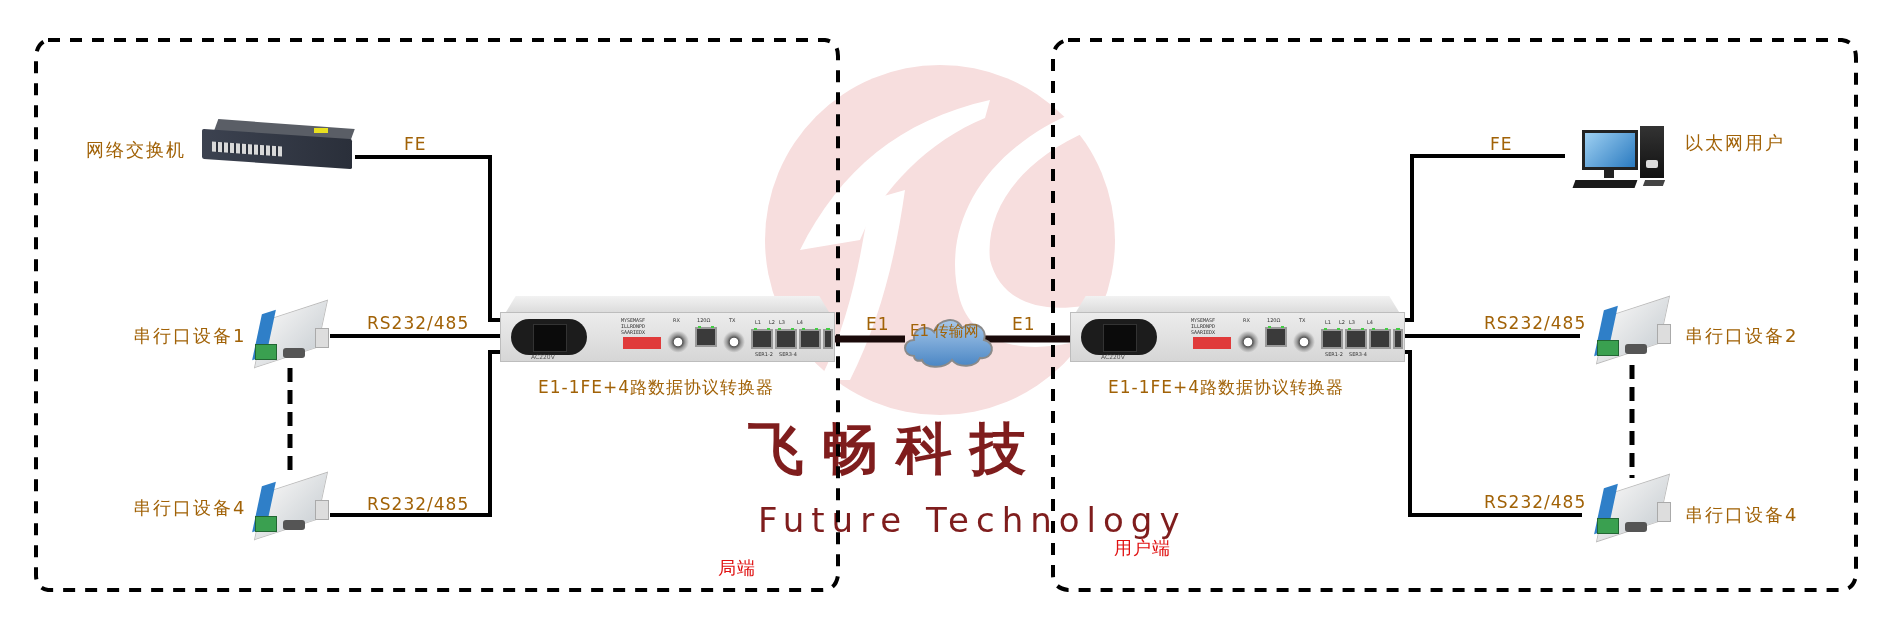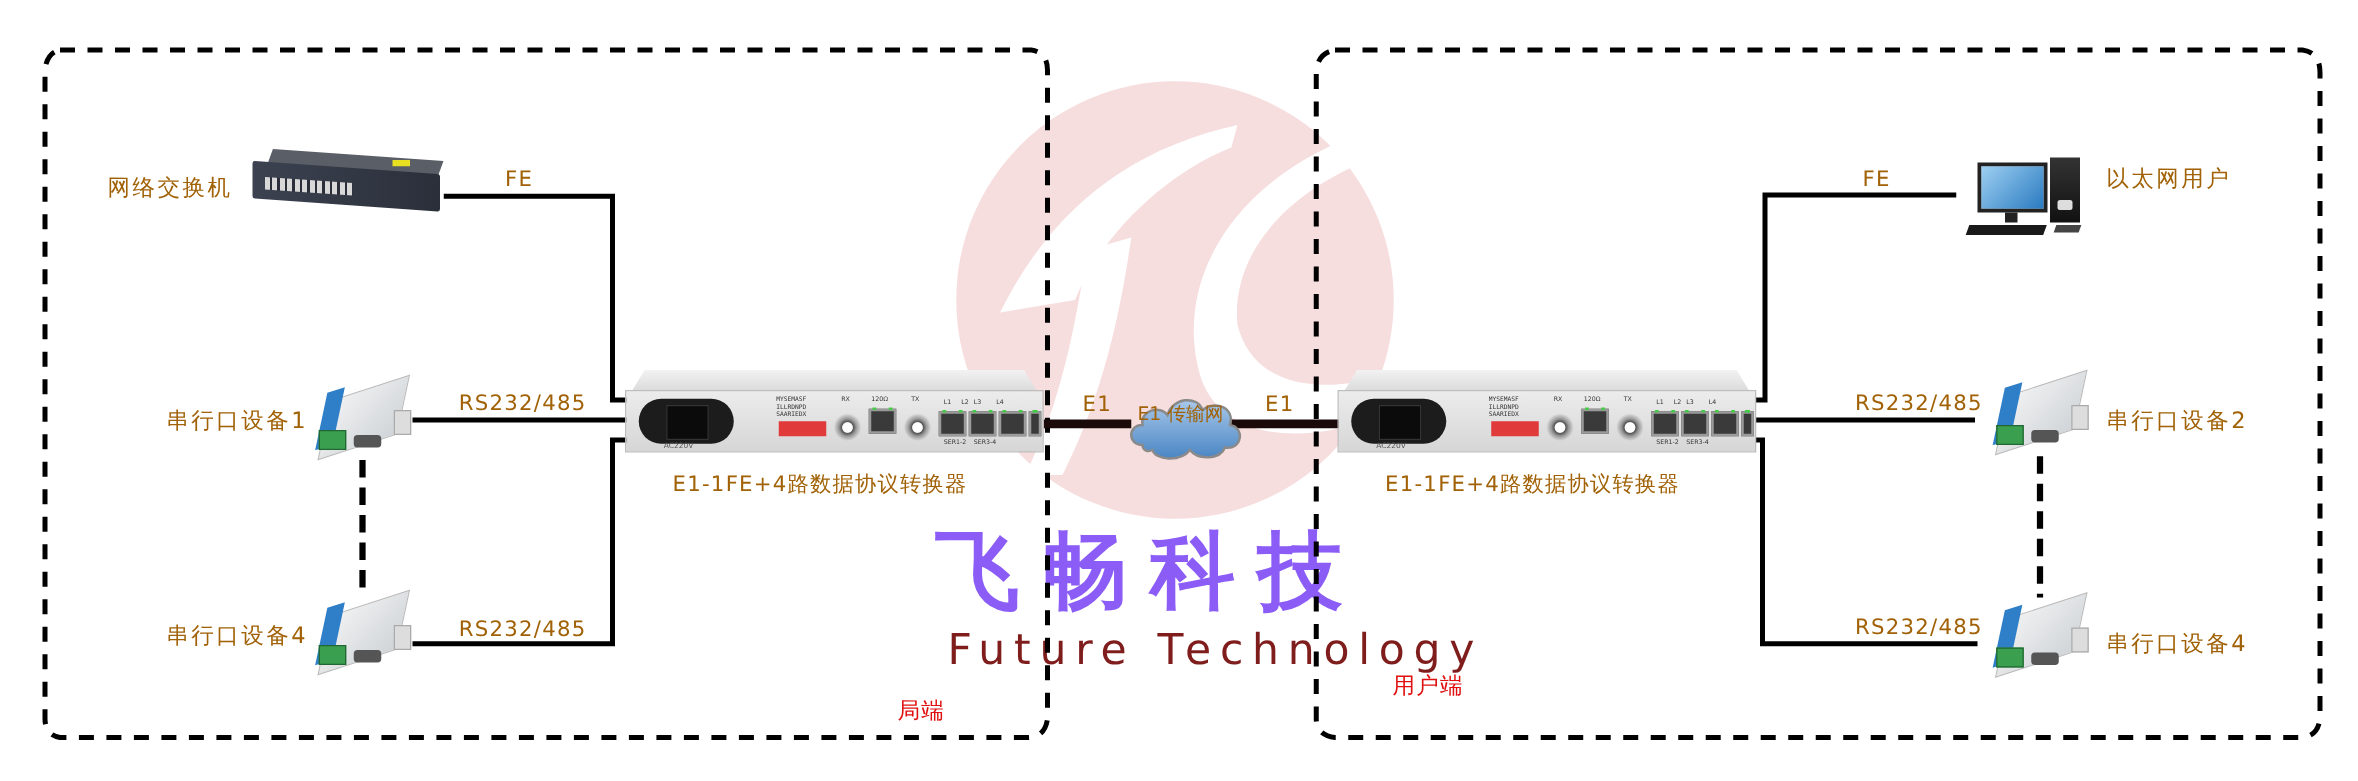--- a/index.html
+++ b/index.html
@@ -3,21 +3,21 @@
 <meta charset="utf-8">
 <style>
   html, body { margin:0; padding:0; background:#ffffff; }
   body { width:1886px; height:625px; position:relative; overflow:hidden;
          font-family:"DejaVu Sans","Liberation Sans",sans-serif; color:#111; }
   .abs { position:absolute; }
   svg.stage { position:absolute; left:0; top:0; }
   .lbl { position:absolute; font-size:17px; letter-spacing:1px; white-space:nowrap; color:#a16207; }
   .lbl.cn { font-size:18px; letter-spacing:2px; }
   .red { color:#e01010; font-size:18px; letter-spacing:1px; }
-  .wm-cn { position:absolute; font-size:68px; font-weight:bold; color:#8b5cf6; letter-spacing:18px; white-space:nowrap; }
+  .wm-cn { position:absolute; font-size:56px; font-weight:bold; color:#7f1d1d; letter-spacing:18px; white-space:nowrap; }
   .wm-en { position:absolute; font-size:34px; color:#7f1d1d; letter-spacing:7px; white-space:nowrap; }
 
   
   .conv { position:absolute; width:335px; height:68px; }
   .conv .top { position:absolute; left:6px; right:6px; top:0; height:16px;
                background:linear-gradient(#f2f2f2,#dcdcdc); clip-path:polygon(3% 0,97% 0,100% 100%,0 100%); }
   .conv .front { position:absolute; left:0; right:0; top:16px; height:50px;
                  background:linear-gradient(#ececec,#d6d6d6); border:1px solid #bdbdbd; box-sizing:border-box; }
   .conv .power { position:absolute; left:10px; top:6px; width:76px; height:36px; background:#1c1c1c;
                  border-radius:18px/18px; }

